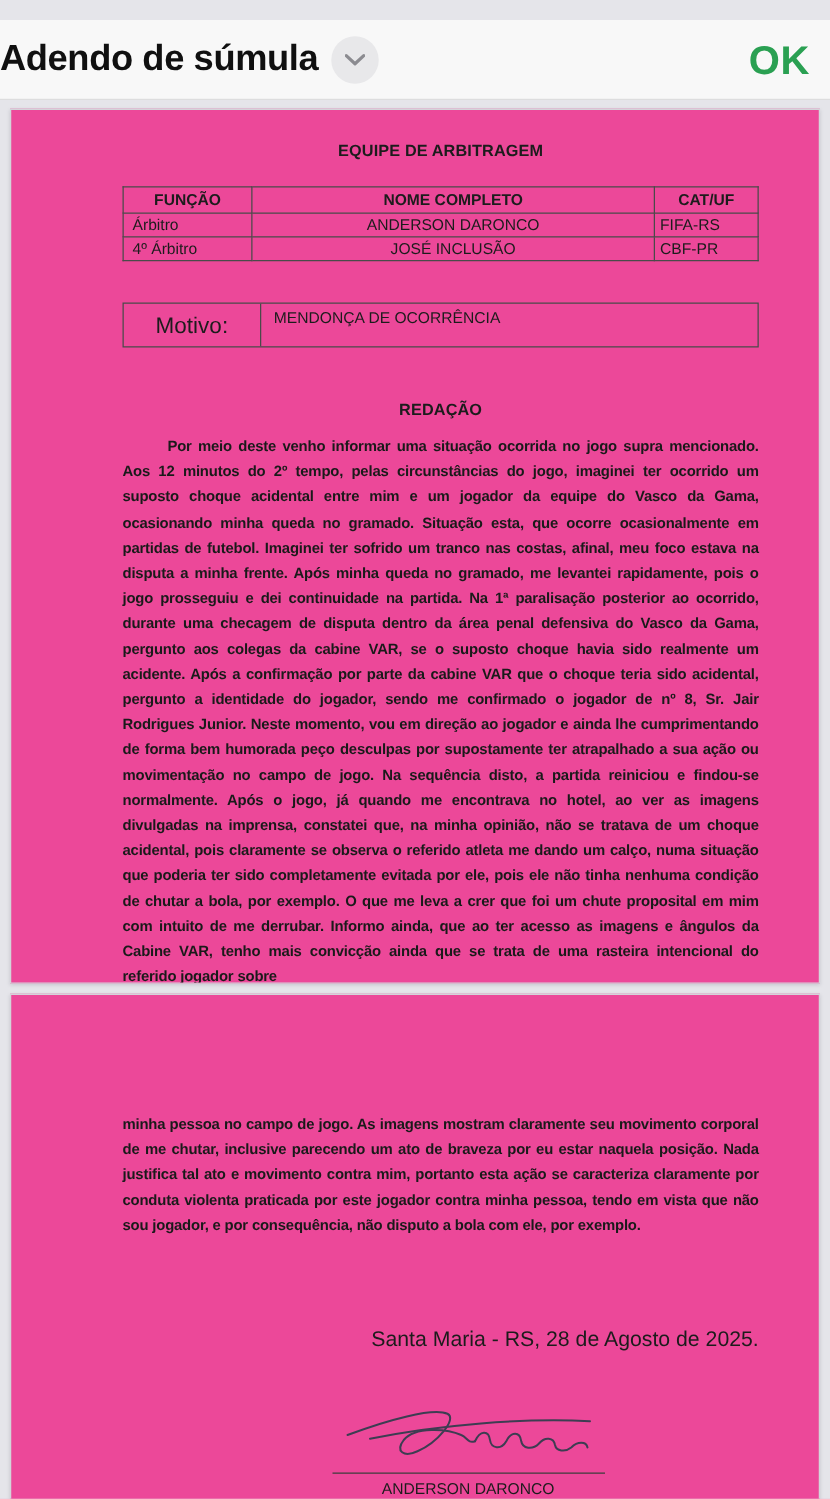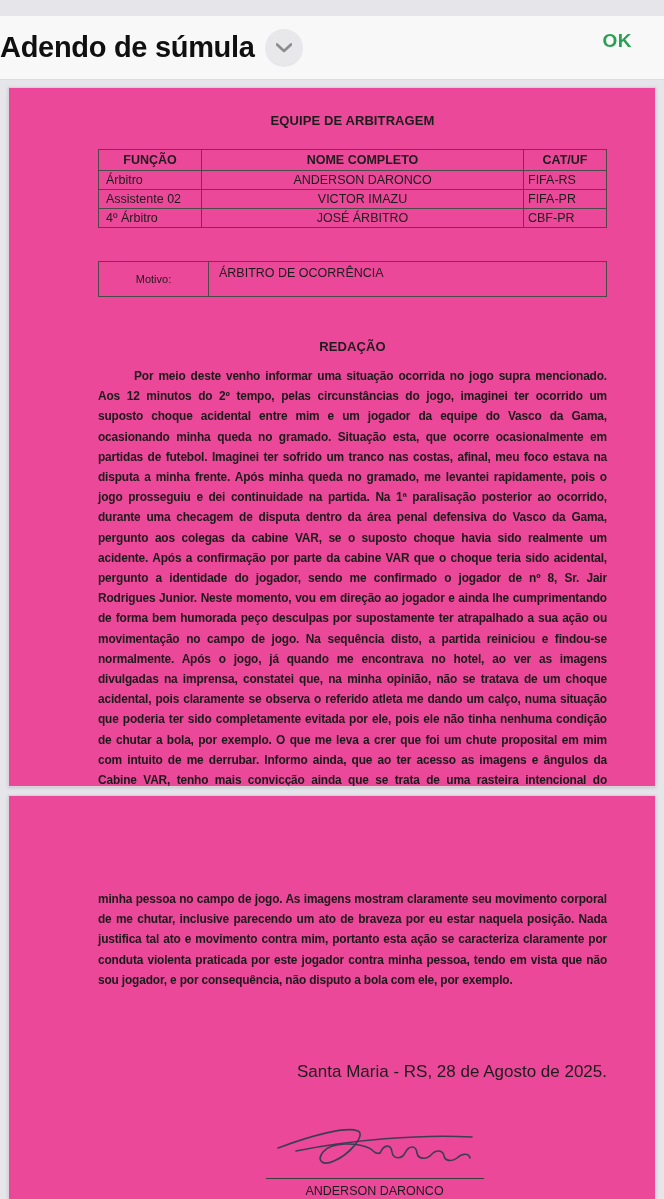--- a/index.html
+++ b/index.html
@@ -30,22 +30,22 @@
   .chevron-btn {
     width: 38px; height: 38px;
     border-radius: 50%;
     background: #e8e8ea;
     display: flex; align-items: center; justify-content: center;
     cursor: pointer;
   }
   .chevron-btn svg { display: block; }
   .ok-btn {
     position: absolute;
-    right: 32px; top: 14px;
-    font-size: 19px;
+    right: 16px; top: 14px;
+    font-size: 32px;
     font-weight: 700;
     background: none; border: none;
     cursor: pointer;
     letter-spacing: 0.5px;
   }
   
   .doc-area { padding: 7px 8px 0 8px; }
   .page {
     background: #ec4899;
     border: 1px solid #d4d4da;
@@ -88,21 +88,21 @@
   .motivo-box {
     margin-top: 33px;
     height: 36px;
     border: 1px solid #4a4a4a;
     display: flex;
   }
   .motivo-label {
     width: 110px;
     border-right: 1px solid #4a4a4a;
     display: flex; align-items: center; justify-content: center;
-    font-size: 11px; color: #1c1c1c;
+    font-size: 18px; color: #1c1c1c;
   }
   .motivo-value {
     flex: 1;
     padding: 4px 0 0 10px;
     font-size: 12.5px; color: #1c1c1c;
   }
   .redacao-heading { margin-top: 42px; }
   
   .doc-body {
     margin-top: 12px;
@@ -177,35 +177,30 @@
           <th>CAT/UF</th>
         </tr>
       </thead>
       <tbody>
         <tr>
           <td class="cell-funcao">Árbitro</td>
           <td class="cell-nome">ANDERSON DARONCO</td>
           <td class="cell-cat">FIFA-RS</td>
         </tr>
         <tr>
-          <td class="cell-funcao">Assistente 02</td>
-          <td class="cell-nome">VICTOR IMAZU</td>
-          <td class="cell-cat">FIFA-PR</td>
-        </tr>
-        <tr>
           <td class="cell-funcao">4º Árbitro</td>
-          <td class="cell-nome">JOSÉ ÁRBITRO</td>
+          <td class="cell-nome">JOSÉ INCLUSÃO</td>
           <td class="cell-cat">CBF-PR</td>
         </tr>
       </tbody>
     </table>
 
     <div class="motivo-box">
       <div class="motivo-label">Motivo:</div>
-      <div class="motivo-value">ÁRBITRO DE OCORRÊNCIA</div>
+      <div class="motivo-value">MENDONÇA DE OCORRÊNCIA</div>
     </div>
 
     <h3 class="doc-heading redacao-heading">REDAÇÃO</h3>
 
     <p class="doc-body">Por meio deste venho informar uma situação ocorrida no jogo supra mencionado. Aos 12 minutos do 2º tempo, pelas circunstâncias do jogo, imaginei ter ocorrido um suposto choque acidental entre mim e um jogador da equipe do Vasco da Gama, ocasionando minha queda no gramado. Situação esta, que ocorre ocasionalmente em partidas de futebol. Imaginei ter sofrido um tranco nas costas, afinal, meu foco estava na disputa a minha frente. Após minha queda no gramado, me levantei rapidamente, pois o jogo prosseguiu e dei continuidade na partida. Na 1ª paralisação posterior ao ocorrido, durante uma checagem de disputa dentro da área penal defensiva do Vasco da Gama, pergunto aos colegas da cabine VAR, se o suposto choque havia sido realmente um acidente. Após a confirmação por parte da cabine VAR que o choque teria sido acidental, pergunto a identidade do jogador, sendo me confirmado o jogador de nº 8, Sr. Jair Rodrigues Junior. Neste momento, vou em direção ao jogador e ainda lhe cumprimentando de forma bem humorada peço desculpas por supostamente ter atrapalhado a sua ação ou movimentação no campo de jogo. Na sequência disto, a partida reiniciou e findou-se normalmente. Após o jogo, já quando me encontrava no hotel, ao ver as imagens divulgadas na imprensa, constatei que, na minha opinião, não se tratava de um choque acidental, pois claramente se observa o referido atleta me dando um calço, numa situação que poderia ter sido completamente evitada por ele, pois ele não tinha nenhuma condição de chutar a bola, por exemplo. O que me leva a crer que foi um chute proposital em mim com intuito de me derrubar. Informo ainda, que ao ter acesso as imagens e ângulos da Cabine VAR, tenho mais convicção ainda que se trata de uma rasteira intencional do referido jogador sobre</p>
   </section>
 
   <section class="page page-2">
     <p class="doc-body no-indent">minha pessoa no campo de jogo. As imagens mostram claramente seu movimento corporal de me chutar, inclusive parecendo um ato de braveza por eu estar naquela posição. Nada justifica tal ato e movimento contra mim, portanto esta ação se caracteriza claramente por conduta violenta praticada por este jogador contra minha pessoa, tendo em vista que não sou jogador, e por consequência, não disputo a bola com ele, por exemplo.</p>
 

